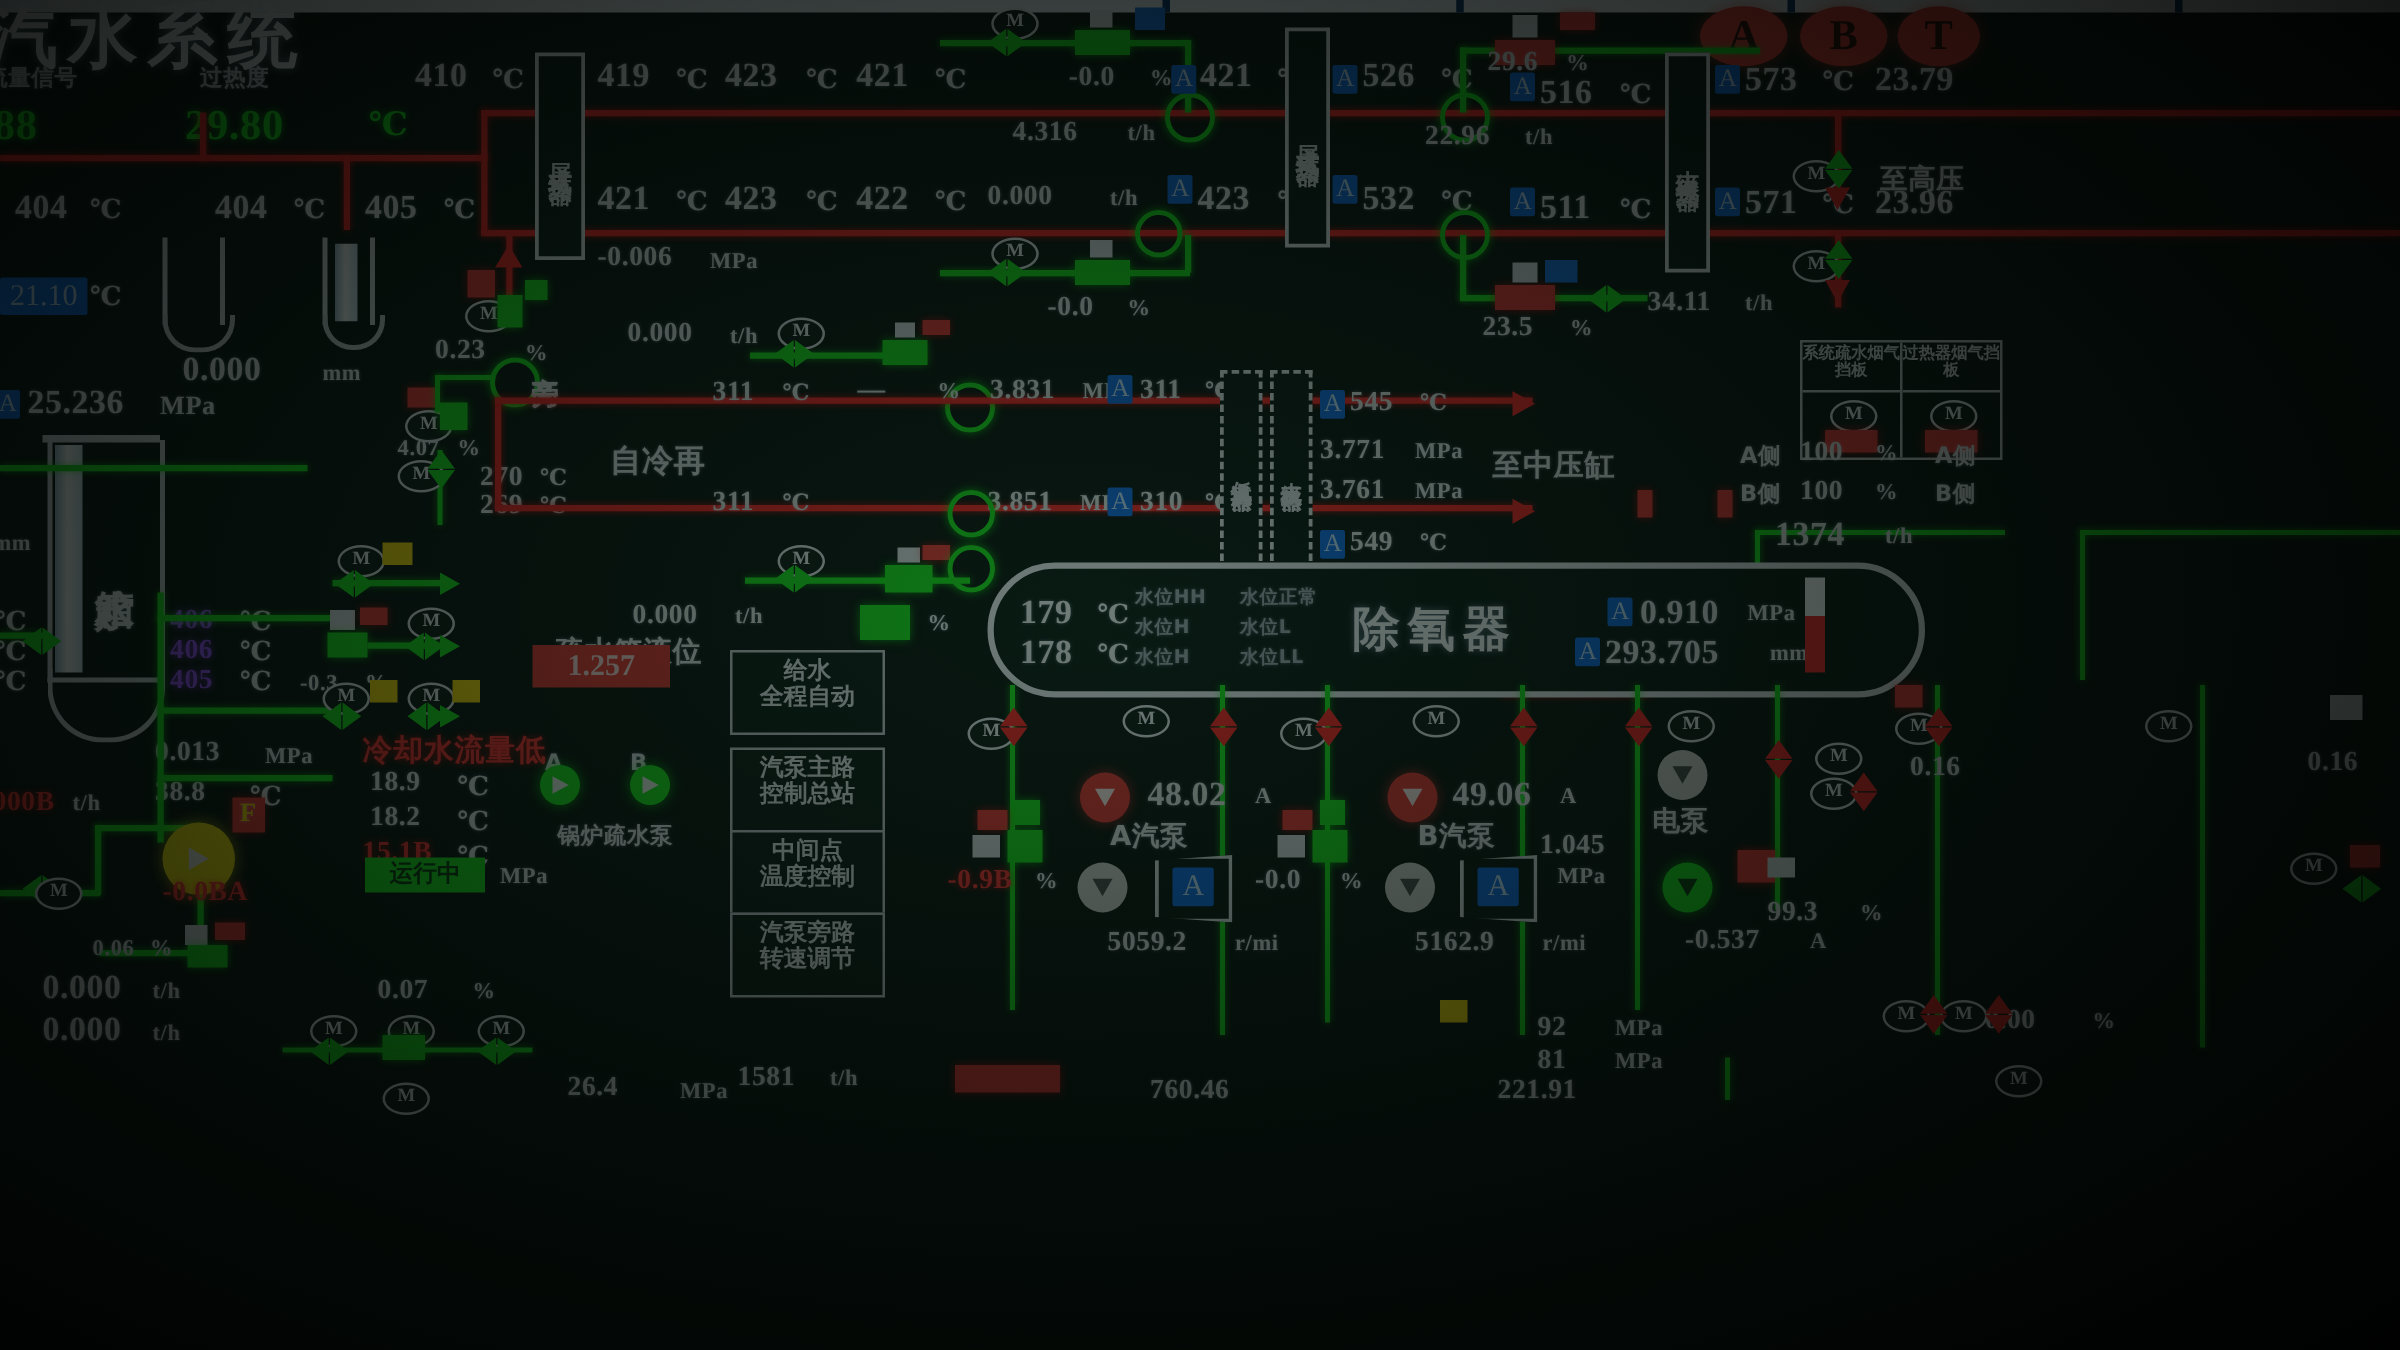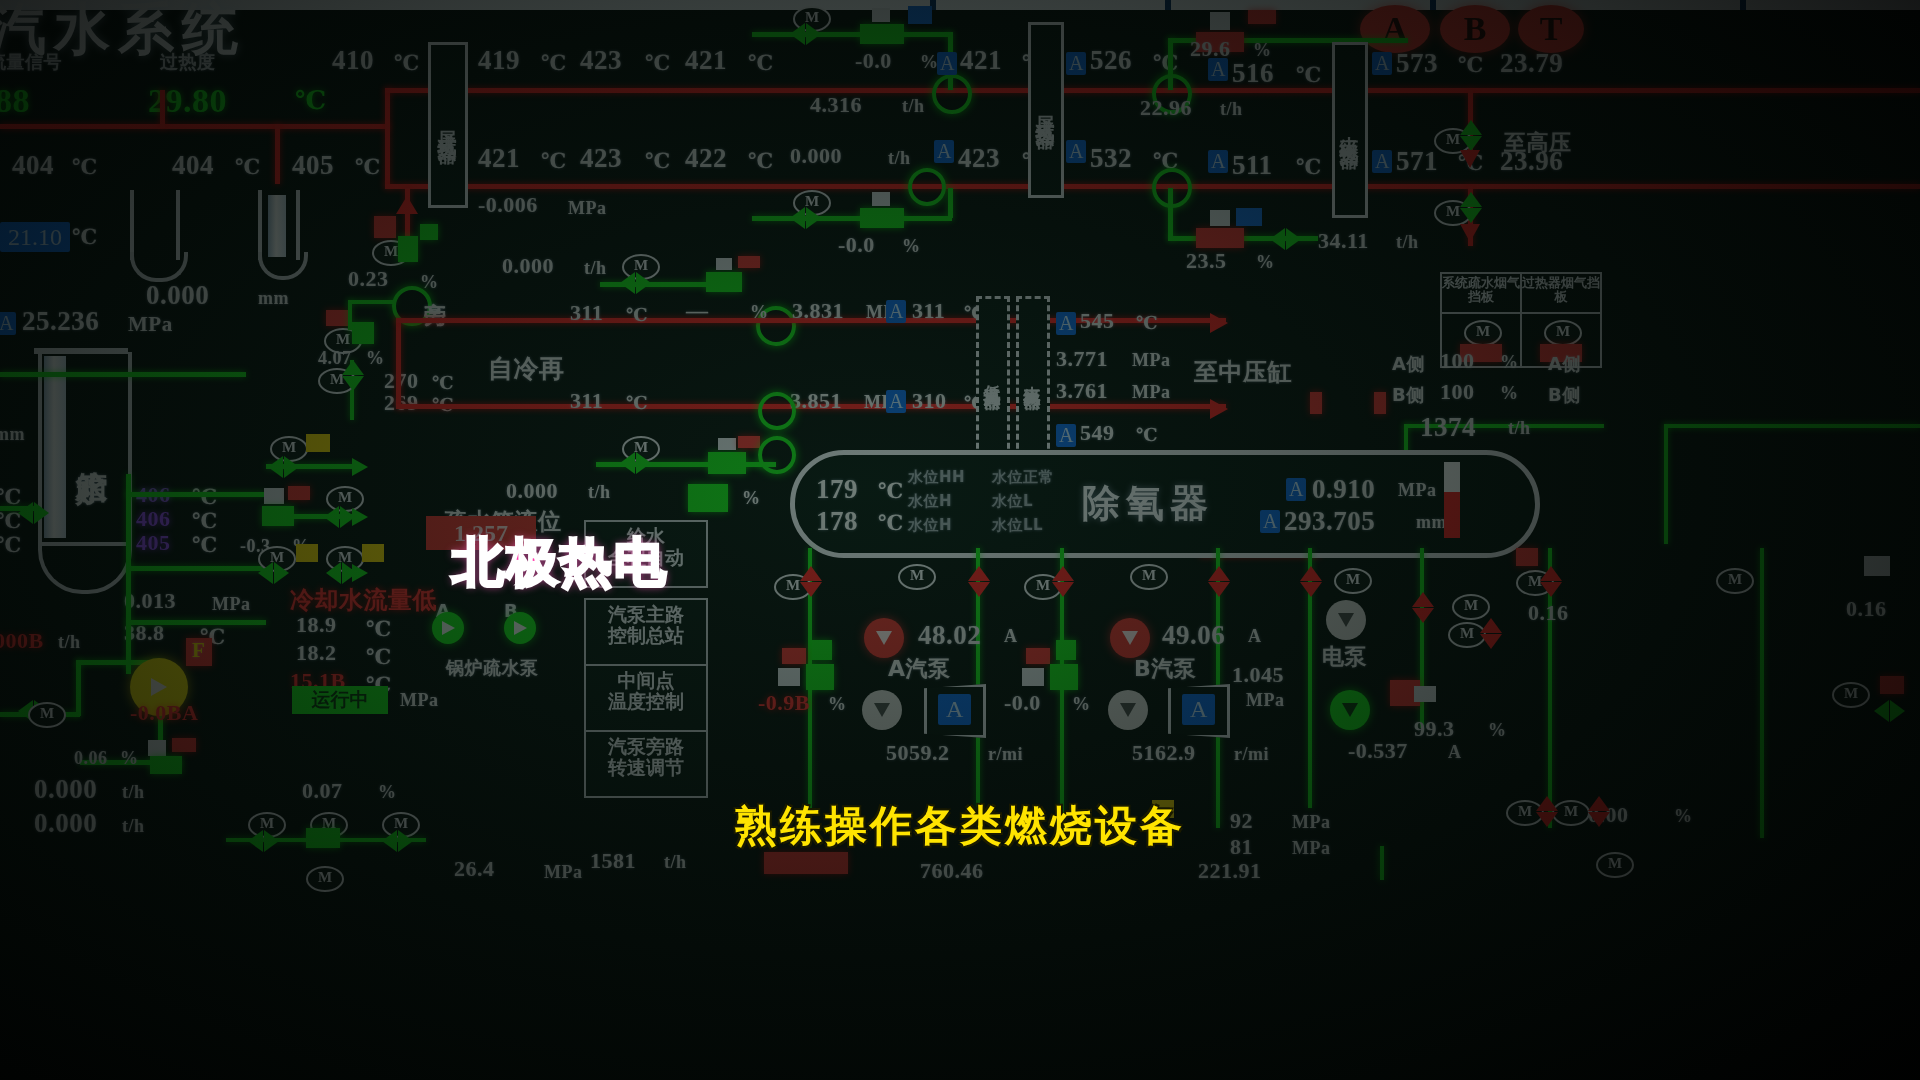--- a/index.html
+++ b/index.html
@@ -715,16 +715,14 @@
   <div class="mball" style="left:1832px;top:682px;">M</div>
   <div class="vlt vg-l" style="left:1874px;top:700px;"></div>
   <div class="vlt vg-r" style="left:1890px;top:700px;"></div>
   <div class="sqblock sq-w" style="left:1864px;top:556px;width:26px;height:20px;"></div>
   <div class="txt v-sm" style="left:1846px;top:596px;">0.16</div>
   <div class="pipe pg" style="left:1664px;top:424px;width:256px;height:4px;"></div>
   <div class="pipe pg" style="left:1664px;top:424px;width:4px;height:120px;"></div>
   <div class="pipe pg" style="left:1760px;top:548px;width:4px;height:290px;"></div>
   <div class="mball" style="left:1716px;top:568px;">M</div>
 
-  <div class="watermark" style="left:452px;top:528px;">北极热电</div>
-  <div class="subtitle" style="top:798px;">熟练操作各类燃烧设备</div>
 
 </div>
 
 </body></html>

